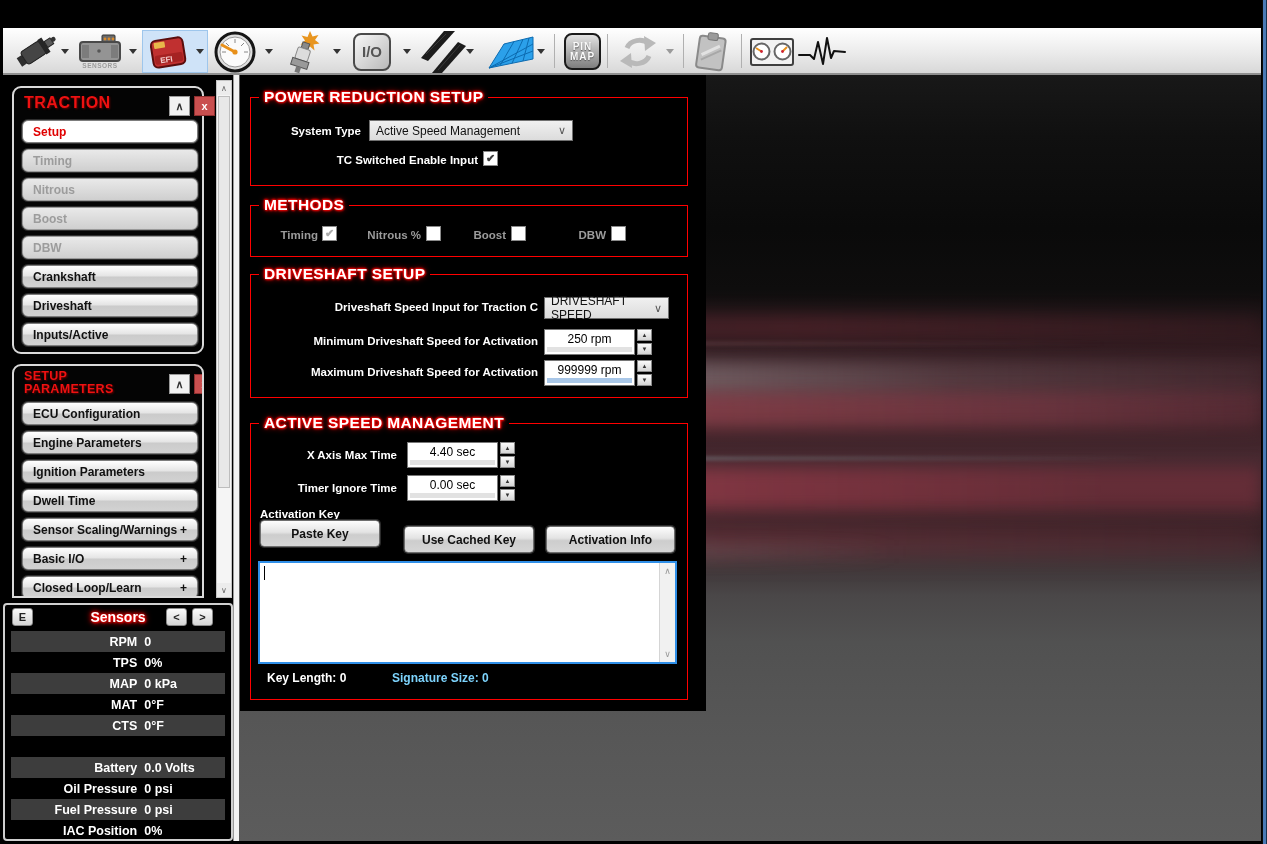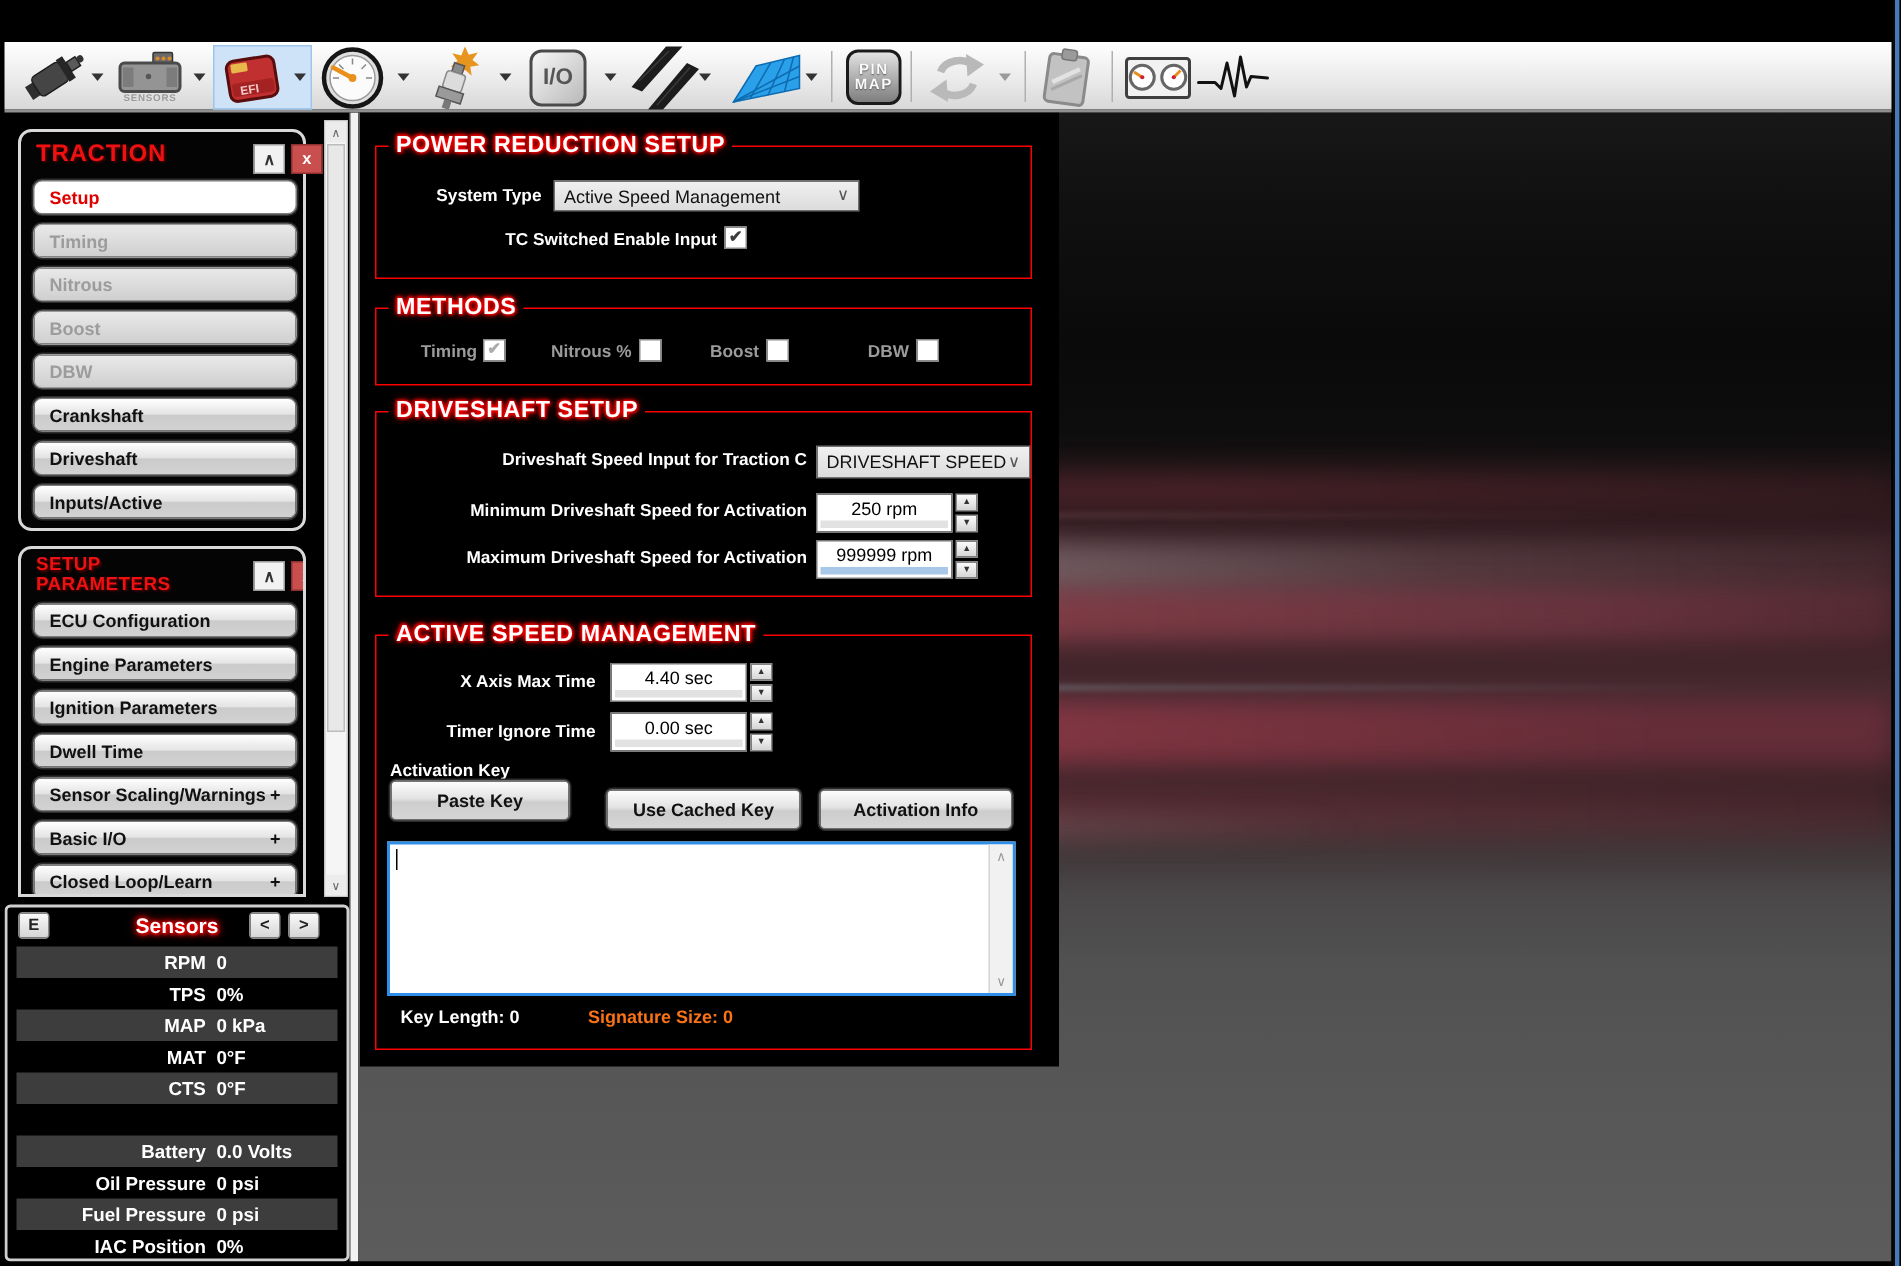--- a/index.html
+++ b/index.html
@@ -145,21 +145,21 @@
   .push-btn { position:absolute; height:27px; border:1px solid #6e6e6e; border-radius:4px;
     box-shadow:0 0 0 1px #2b2b2b; background:linear-gradient(180deg,#fdfdfd,#e3e3e3 45%,#cdcdcd 55%,#d6d6d6);
     display:flex; align-items:center; justify-content:center; font-weight:bold; font-size:12px; color:#111; }
   .key-area { position:absolute; left:7px; top:137px; width:419px; height:103px;
     background:#fff; border:2px solid #2f8fe8; }
   .caret { position:absolute; left:4px; top:3px; width:1px; height:14px; background:#000; }
   .ka-scroll { position:absolute; right:0; top:0; bottom:0; width:16px; background:#f1f1f1; border-left:1px solid #d5d5d5; }
   .ka-arrow { position:absolute; left:0; width:15px; height:14px; display:flex; align-items:center;
     justify-content:center; font-size:9px; color:#999; }
   .bottom-label { position:absolute; font-weight:bold; font-size:12px; color:#fff; white-space:nowrap; }
-  .bottom-label.red { color:#f97316; }
+  .bottom-label.red { color:#7dd3fc; }
 </style>
 </head>
 <body>
 
 <div class="window">
 
 
   <div class="toolbar">
     <div class="efi-select"></div>
 
@@ -364,21 +364,21 @@
         </div>
         <div class="f-label gray" style="left:315px;width:40px;top:23px">DBW</div>
         <div class="checkbox" style="left:360px;top:20px">
           
         </div>
       </div>
 
       <div class="section" style="top:199px;height:124px">
         <div class="sec-title">DRIVESHAFT SETUP</div>
         <div class="f-label" style="left:0;width:287px;top:26px">Driveshaft Speed Input for Traction C</div>
-        <div class="dropdown" style="left:293px;top:22px;width:143px;height:22px">
+        <div class="dropdown" style="left:293px;top:22px;width:125px;height:22px">
           <span>DRIVESHAFT SPEED</span>
           <span class="dd-chevron">∨</span>
         </div>
         <div class="f-label" style="left:0;width:287px;top:60px">Minimum Driveshaft Speed for Activation</div>
         <div class="spinner" style="left:293px;top:54px">
           <div class="spin-input">
             <span>250 rpm</span>
             <div class="spin-fill"></div>
           </div>
           <div class="spin-btns">

